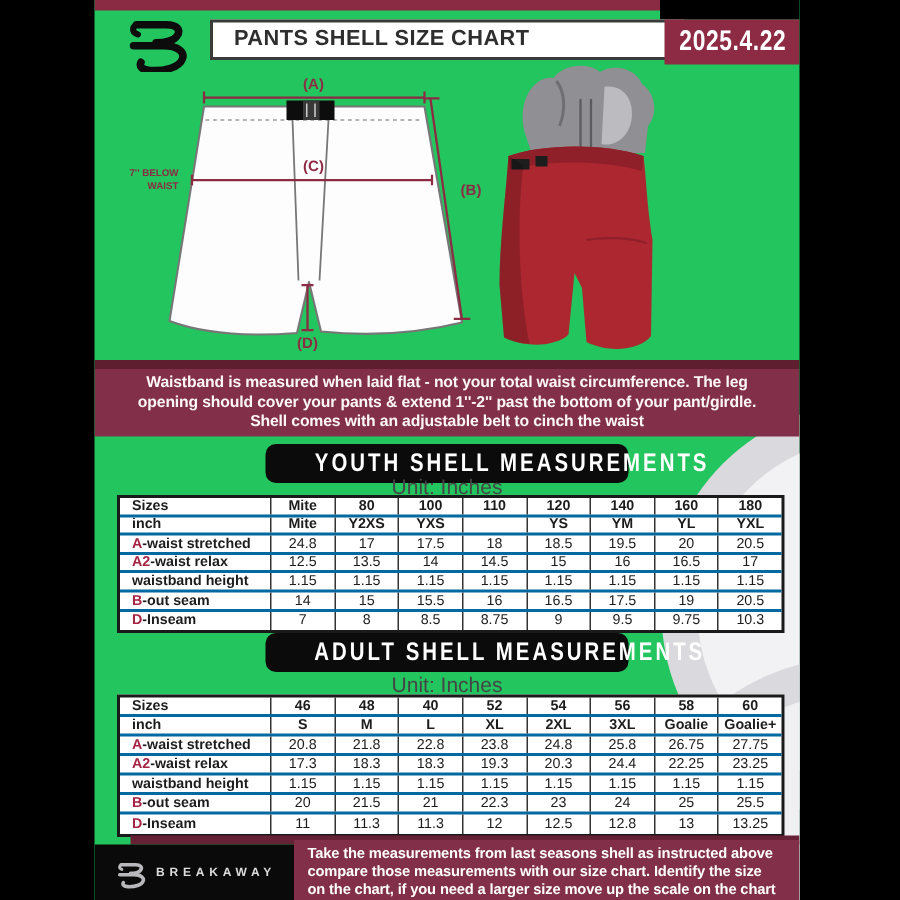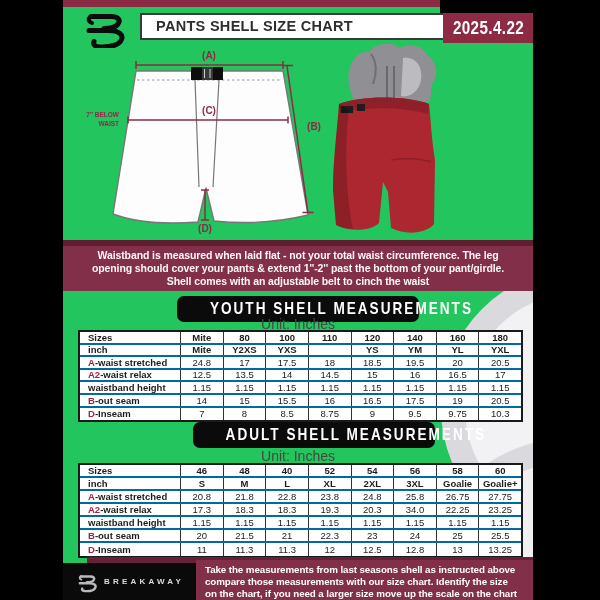--- a/index.html
+++ b/index.html
@@ -26,21 +26,21 @@
   .shell-note{left:383px;top:70px;width:88px;font-size:7.5px;font-weight:bold;color:#8e2b44;line-height:9.5px;letter-spacing:.2px;}
 
   .pre-banner{left:0;top:240px;width:470px;height:6px;background:#5e1e30;}
   .banner{left:0;top:246px;width:470px;height:45px;background:#82304a;color:#fdf6f8;text-align:center;padding-top:3px;box-sizing:border-box;}
   .banner div{font-size:10.5px;font-weight:bold;line-height:13px;letter-spacing:-.1px;}
 
   .section-banner{left:50%;transform:translateX(-50%);width:242px;height:26px;background:#0b0b0b;border-radius:7px;
                   color:#fff;text-align:center;line-height:26px;}
   .section-banner .cond{font-size:17px;font-weight:bold;letter-spacing:2.5px;}
   .sb-youth{top:296px;}
-  .sb-adult{top:422px;margin-left:16px;}
+  .sb-adult{top:422px;}
   .unit{width:470px;text-align:center;font-size:14px;color:#454545;}
   .unit-youth{top:316px;}
   .unit-adult{top:448px;}
 
   .s-table{left:15px;width:445px;background:#fff;border:2px solid #1a1a1a;box-sizing:border-box;}
   .yt{top:330px;}
   .at{top:463px;}
   .t-row{display:flex;border-bottom:2px solid #0369a1;box-sizing:border-box;}
   .yt .t-row{height:12.6px;}
   .at .t-row{height:13px;}
@@ -248,21 +248,21 @@
         <div class="t-cell t-val">26.75</div>
         <div class="t-cell t-val">27.75</div>
       </div>
       <div class="t-row">
         <div class="t-cell t-label"><span class="pfx">A2</span>-waist relax</div>
         <div class="t-cell t-val">17.3</div>
         <div class="t-cell t-val">18.3</div>
         <div class="t-cell t-val">18.3</div>
         <div class="t-cell t-val">19.3</div>
         <div class="t-cell t-val">20.3</div>
-        <div class="t-cell t-val">34.0</div>
+        <div class="t-cell t-val">24.4</div>
         <div class="t-cell t-val">22.25</div>
         <div class="t-cell t-val">23.25</div>
       </div>
       <div class="t-row">
         <div class="t-cell t-label">waistband height</div>
         <div class="t-cell t-val">1.15</div>
         <div class="t-cell t-val">1.15</div>
         <div class="t-cell t-val">1.15</div>
         <div class="t-cell t-val">1.15</div>
         <div class="t-cell t-val">1.15</div>

